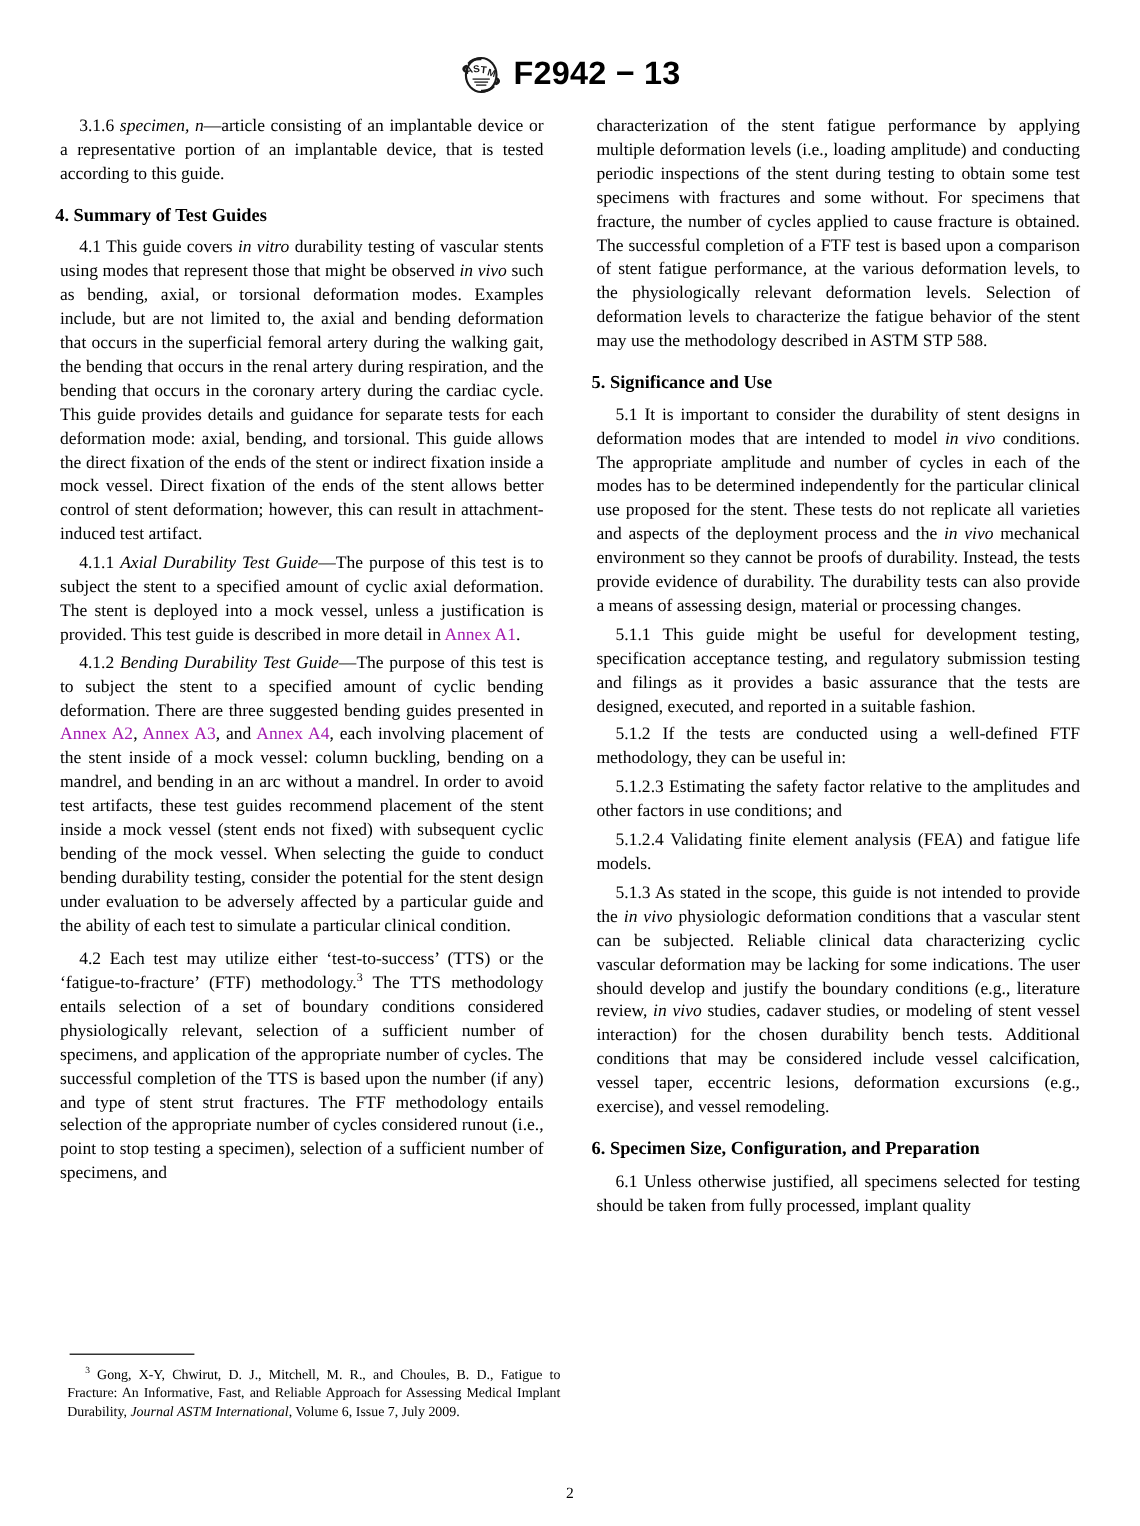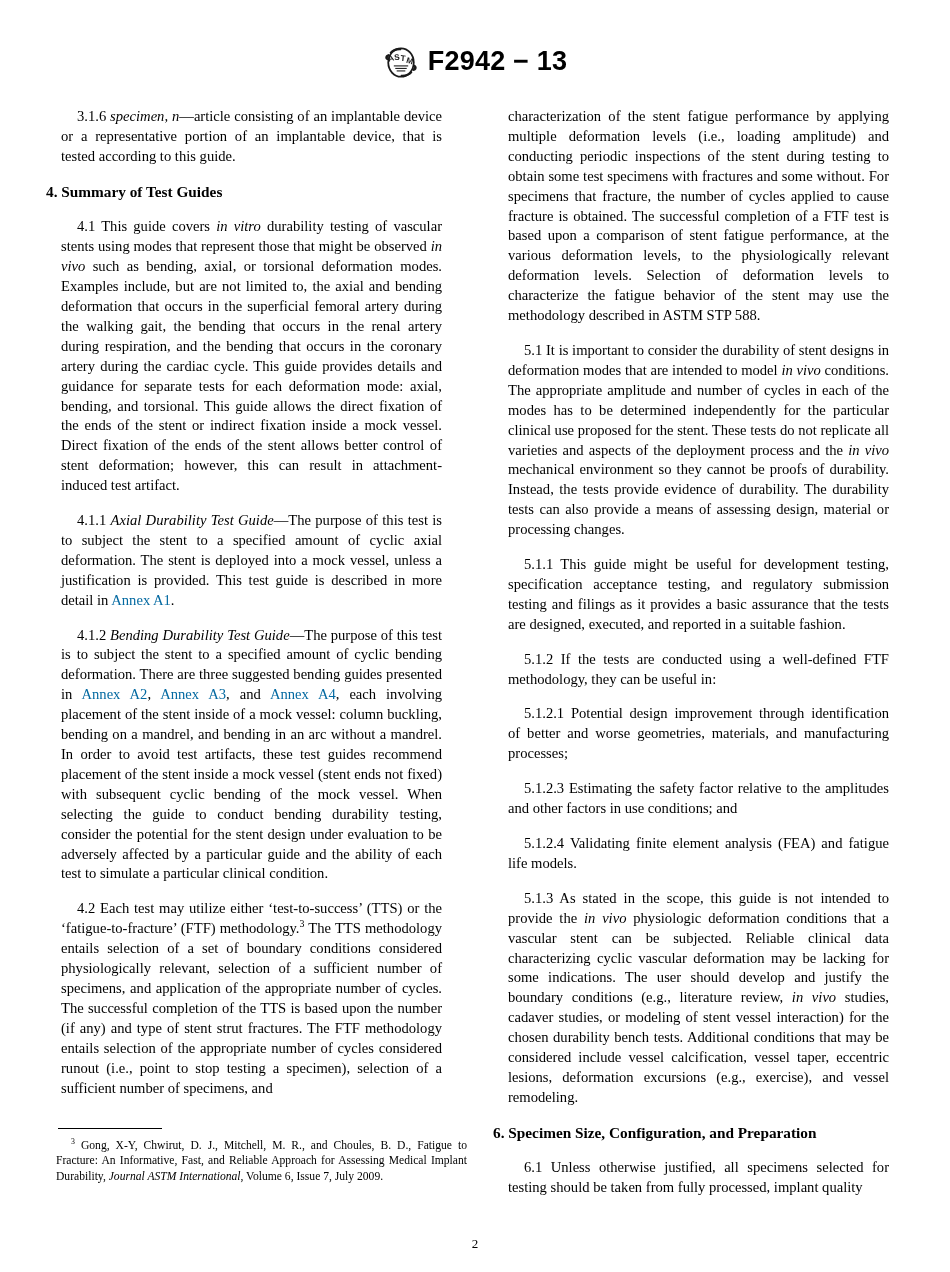--- a/index.html
+++ b/index.html
@@ -59,21 +59,21 @@
     width: 858px;
     display: flex;
     gap: 36px;
   }
   .col {
     width: 411px;
     flex: 0 0 411px;
   }
 
   p {
-    margin: 15px;
+    margin: 4px;
     font-size: 14.6px;
     line-height: 1.365;
     text-align: justify;
     text-justify: inter-word;
     hyphens: manual;
   }
   p.indent {
     text-indent: 16px;
   }
   p.noindent {
@@ -92,21 +92,21 @@
     text-align: left;
     text-indent: 0;
   }
   h2.section.spaced {
     margin-top: 14px;
     margin-bottom: 7px;
   }
 
   i, .it { font-style: italic; }
   .link {
-    color: #0369a1;
+    color: #a21caf;
     text-decoration: none;
   }
   sup {
     font-size: 0.68em;
     vertical-align: super;
     line-height: 0;
   }
 
   
   .footnote-block {
@@ -186,28 +186,28 @@
 
 
       <p class="indent gap"><span>4.2</span><span>  Each test may utilize either ‘test-to-success’ (TTS) or the ‘fatigue-to-fracture’ (FTF) methodology.</span><sup>3</sup><span> The TTS methodology entails selection of a set of boundary conditions considered physiologically relevant, selection of a sufficient number of specimens, and application of the appropriate number of cycles. The successful completion of the TTS is based upon the number (if any) and type of stent strut fractures. The FTF methodology entails selection of the appropriate number of cycles considered runout (i.e., point to stop testing a specimen), selection of a sufficient number of specimens, and</span></p>
 
     </div>
 
     <div class="col">
 
       <p class="noindent">characterization of the stent fatigue performance by applying multiple deformation levels (i.e., loading amplitude) and conducting periodic inspections of the stent during testing to obtain some test specimens with fractures and some without. For specimens that fracture, the number of cycles applied to cause fracture is obtained. The successful completion of a FTF test is based upon a comparison of stent fatigue performance, at the various deformation levels, to the physiologically relevant deformation levels. Selection of deformation levels to characterize the fatigue behavior of the stent may use the methodology described in ASTM STP 588.</p>
 
+      <h2 class="section spaced">5.  Significance and Use</h2>
 
       <p class="indent"><span>5.1</span><span>  It is important to consider the durability of stent designs in deformation modes that are intended to model </span><i>in vivo</i><span> conditions. The appropriate amplitude and number of cycles in each of the modes has to be determined independently for the particular clinical use proposed for the stent. These tests do not replicate all varieties and aspects of the deployment process and the </span><i>in vivo</i><span> mechanical environment so they cannot be proofs of durability. Instead, the tests provide evidence of durability. The durability tests can also provide a means of assessing design, material or processing changes.</span></p>
 
       <p class="indent"><span>5.1.1</span><span> This guide might be useful for development testing, specification acceptance testing, and regulatory submission testing and filings as it provides a basic assurance that the tests are designed, executed, and reported in a suitable fashion.</span></p>
 
       <p class="indent"><span>5.1.2</span><span> If the tests are conducted using a well-defined FTF methodology, they can be useful in:</span></p>
 
-      <p class="indent"><span>5.1.2.1</span><span> Potential design improvement through identification of better and worse geometries, materials, and manufacturing processes;</span></p>
 
 
       <p class="indent"><span>5.1.2.3</span><span> Estimating the safety factor relative to the amplitudes and other factors in use conditions; and</span></p>
 
       <p class="indent"><span>5.1.2.4</span><span>  Validating finite element analysis (FEA) and fatigue life models.</span></p>
 
       <p class="indent"><span>5.1.3</span><span> As stated in the scope, this guide is not intended to provide the </span><i>in vivo</i><span> physiologic deformation conditions that a vascular stent can be subjected. Reliable clinical data characterizing cyclic vascular deformation may be lacking for some indications. The user should develop and justify the boundary conditions (e.g., literature review, </span><i>in vivo</i><span> studies, cadaver studies, or modeling of stent vessel interaction) for the chosen durability bench tests. Additional conditions that may be considered include vessel calcification, vessel taper, eccentric lesions, deformation excursions (e.g., exercise), and vessel remodeling.</span></p>
 
 
       <h2 class="section spaced">6.  Specimen Size, Configuration, and Preparation</h2>

